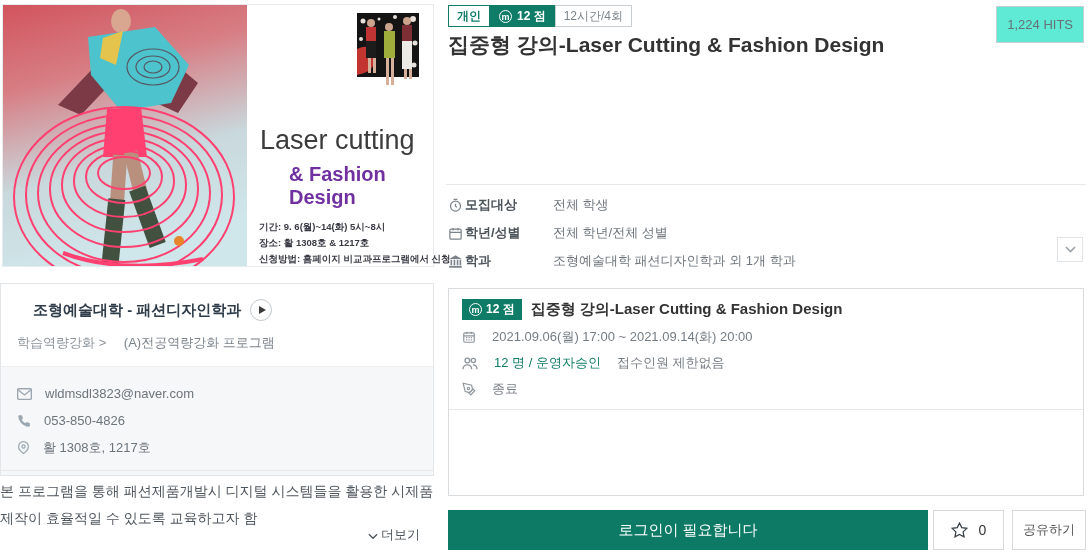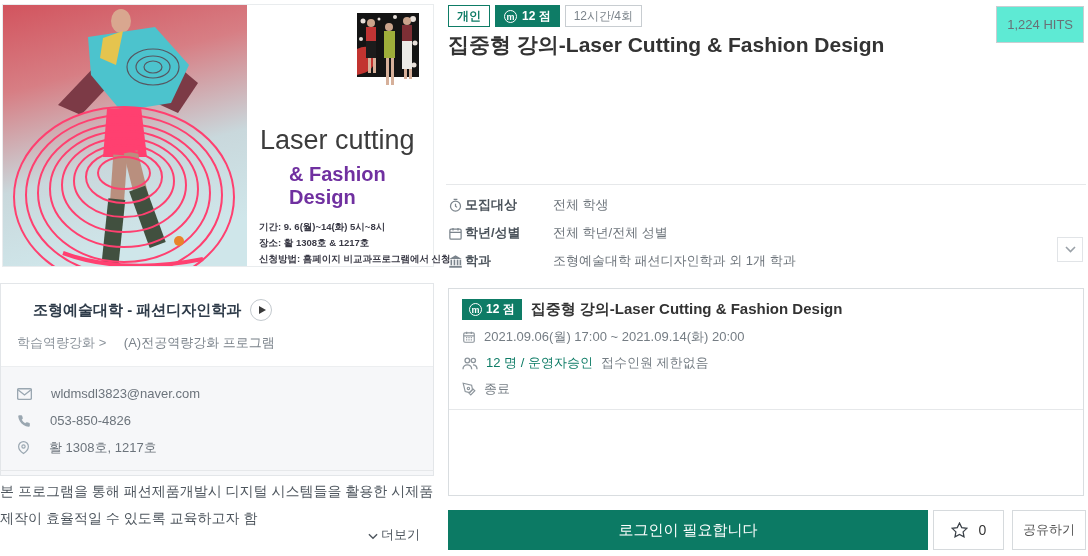--- a/index.html
+++ b/index.html
@@ -12,21 +12,21 @@
             border:1px solid #e9ecee; display:flex; background:#fff; }
   .poster-photo { width:244px; height:100%; overflow:hidden; }
   .poster-right { flex:1; position:relative; background:#fff; }
   .runway { position:absolute; right:14px; top:8px; }
   .poster-title1 { position:absolute; left:13px; top:120px; font-size:27px; font-weight:normal; color:#3c3c3c; }
   .poster-title2 { position:absolute; left:42px; top:158px; font-size:20px; font-weight:bold; color:#7030a0; }
   .poster-info { position:absolute; left:12px; top:214px; font-size:9.5px; font-weight:bold;
                  color:#3a3a46; line-height:16px; white-space:nowrap; }
 
   
-  .badges { position:absolute; left:448px; top:5px; display:flex; gap:5px; align-items:center; }
+  .badges { position:absolute; left:448px; top:5px; display:flex; align-items:center; }
   .badge { height:22px; display:flex; align-items:center; gap:5px; padding:0 8px; font-size:12px; background:#fff; }
   .badge.outline-green { border:1px solid #0e7c66; color:#0e7c66; font-weight:bold; }
   .badge.filled-green  { background:#0e7c66; color:#fff; font-weight:bold; border:1px solid #0e7c66; }
   .badge.outline-gray  { border:1px solid #c8cdd1; color:#7c848b; }
   .m-circle { width:13px; height:13px; border:1px solid #fff; border-radius:50%;
               font-size:9px; line-height:12px; text-align:center; font-weight:bold; }
   .hits { position:absolute; right:4px; top:6px; border:1px solid #c9ced2; color:#697076;
           font-size:13px; padding:10px 10px; background:#5eead4; }
   .page-title { position:absolute; left:448px; top:31px; width:620px;
                 font-size:21px; font-weight:bold; color:#333; }
@@ -46,38 +46,38 @@
   .org-head { padding:15px 16px 14px; }
   .org-title-row { display:flex; align-items:center; gap:9px;margin-left:16px; }
   .org-title { font-size:15px; font-weight:bold; color:#2e3b49; }
   .play-btn { width:22px; height:22px; border:1px solid #c3c9ce; border-radius:50%;
               display:flex; align-items:center; justify-content:center; cursor:pointer; background:#fff; }
   .play-tri { width:0; height:0; border-left:7px solid #3a3a3a; border-top:4.5px solid transparent;
               border-bottom:4.5px solid transparent; margin-left:2px; }
   .org-crumb { margin-top:13px; font-size:13px; color:#8b939b; }
   .org-crumb .crumb-child { margin-left:14px; color:#7b838b; }
   .org-contacts { background:#f6f7f9; border-top:1px solid #eceef0; padding:13px 16px 14px; }
-  .contact-row { display:flex; align-items:center; gap:19px; height:27px; font-size:13px; color:#6c747c; }
+  .contact-row { display:flex; align-items:center; gap:13px; height:27px; font-size:13px; color:#6c747c; }
 
   
   .desc { position:absolute; left:0; top:470px; width:434px; border-top:1px solid #e6e8ea;
           padding-top:7px; font-size:14px; color:#4e565e; line-height:27px; }
   .more { position:absolute; left:0; top:526px; width:420px; text-align:right; font-size:13px;
           color:#4e565e; cursor:pointer;padding-left:36px; }
   .more svg { vertical-align:-1px; margin-right:3px; }
 
   
   .pcard { position:absolute; left:448px; top:288px; width:636px; height:208px;
            border:1px solid #d9dde0; background:#fff; display:flex; flex-direction:column; }
   .pcard-top { padding:10px 13px 11px; border-bottom:1px solid #e6e8ea; }
   .pcard-title-row { display:flex; align-items:center; gap:9px; }
   .pcard-badge { background:#0e7c66; color:#fff; font-size:12px; font-weight:bold; height:21px;
                  display:flex; align-items:center; gap:4px; padding:0 7px; }
   .pcard-title { font-size:15px; font-weight:bold; color:#333; }
-  .pcard-row { display:flex; align-items:center; gap:8px; margin-top:8px; font-size:13px; color:#757d84; }
+  .pcard-row { display:flex; align-items:center; gap:16px; margin-top:8px; font-size:13px; color:#757d84; }
   .teal { color:#0e7c66; }
   .pcard-bottom { flex:1; }
 
   
   .login-btn { position:absolute; left:448px; top:510px; width:480px; height:40px; background:#0c7a64;
                color:#fff; font-size:15px; display:flex; align-items:center; justify-content:center;
                cursor:pointer; border:none; }
   .star-box { position:absolute; left:933px; top:510px; width:71px; height:40px; border:1px solid #d6dadd;
               background:#fff; display:flex; align-items:center; justify-content:center; gap:11px;
               font-size:14px; color:#333; cursor:pointer; }

